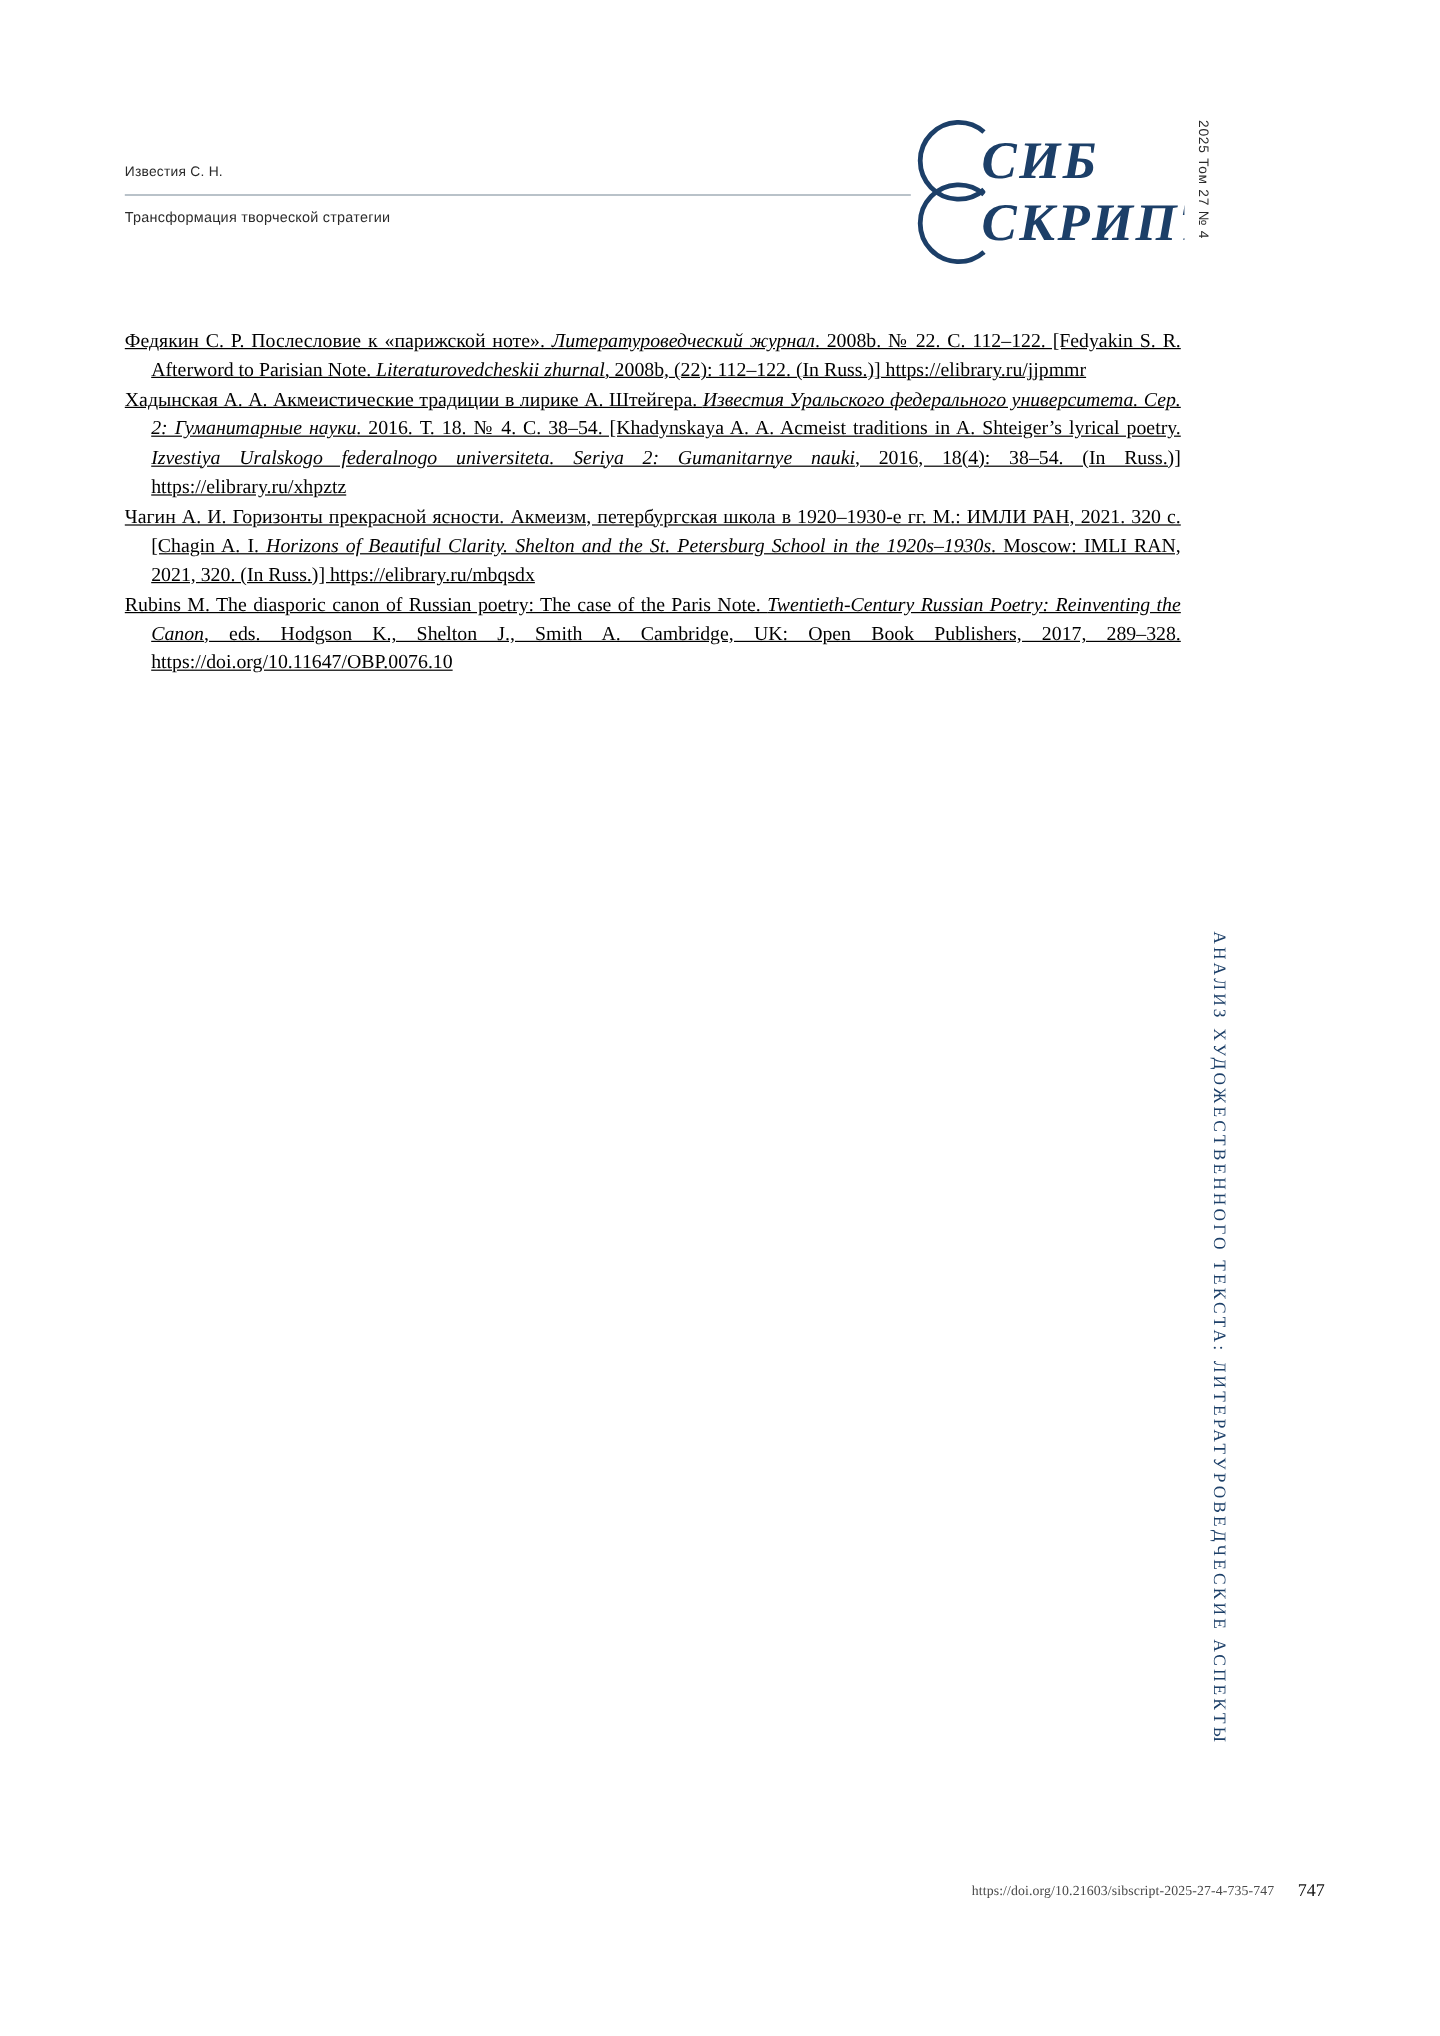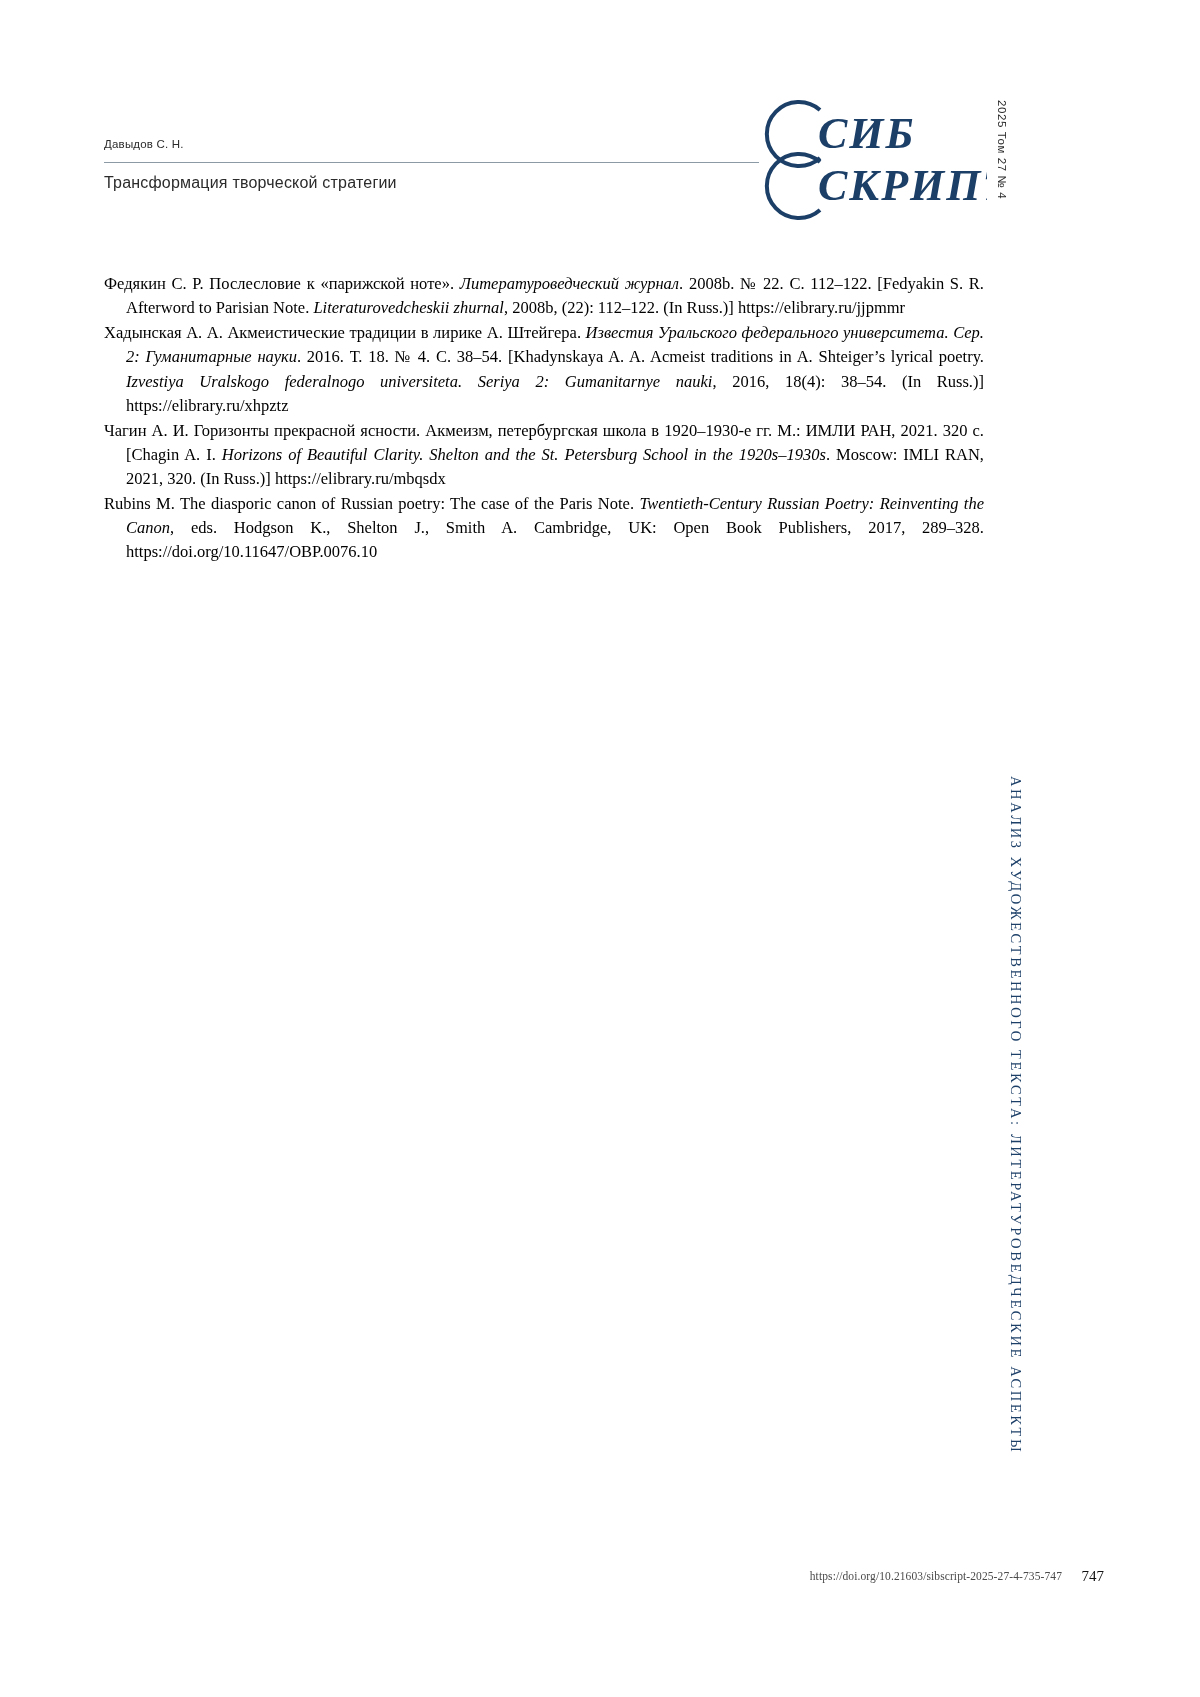--- a/index.html
+++ b/index.html
@@ -31,21 +31,21 @@
     margin-bottom: 12px;
   }
   .header-rule {
     border-top: 1px solid #8c9aa6;
     width: 655px;
     margin: 0 0 11px 0;
     height: 0;
   }
   .header-title {
     font-family: "Liberation Sans", sans-serif;
-    font-size: 16px;
+    font-size: 12px;
     color: #2b2b2b;
     letter-spacing: 0.2px;
   }
 
   
   .logo {
     position: absolute;
     left: 762px;
     top: 96px;
     width: 225px;
@@ -90,20 +90,21 @@
     width: 880px;
   }
   .ref {
     font-size: 16.5px;
     line-height: 1.47;
     text-align: justify;
     text-indent: -22px;
     padding-left: 22px;
     margin: 0 0 0.5px 0;
     hyphens: none;
+    text-decoration: underline;
   }
   .ref i { font-style: italic; }
 
   
   .footer {
     position: absolute;
     left: 0;
     top: 1570px;
     width: 1200px;
   }
@@ -123,21 +124,21 @@
     font-family: "Liberation Serif", serif;
     font-size: 15px;
     color: #111;
     text-align: right;
   }
 </style>
 </head>
 <body>
 
 <div class="header">
-  <div class="header-author">Давыдов С. Н.</div>
+  <div class="header-author">Известия С. Н.</div>
   <div class="header-rule"></div>
   <div class="header-title">Трансформация творческой стратегии</div>
 </div>
 
 <div class="logo">
   <svg width="225" height="130" viewBox="0 0 225 130" xmlns="http://www.w3.org/2000/svg">
 
     <path d="M58 14 A32 32 0 1 0 58 62" fill="none" stroke="#1c3f68" stroke-width="4"></path>
     <path d="M58 66 A32 32 0 1 0 58 114" fill="none" stroke="#1c3f68" stroke-width="4"></path>
     <text x="56" y="52" font-family="Liberation Serif, serif" font-size="44" font-style="italic" font-weight="bold" fill="#1c3f68" letter-spacing="2">СИБ</text>

